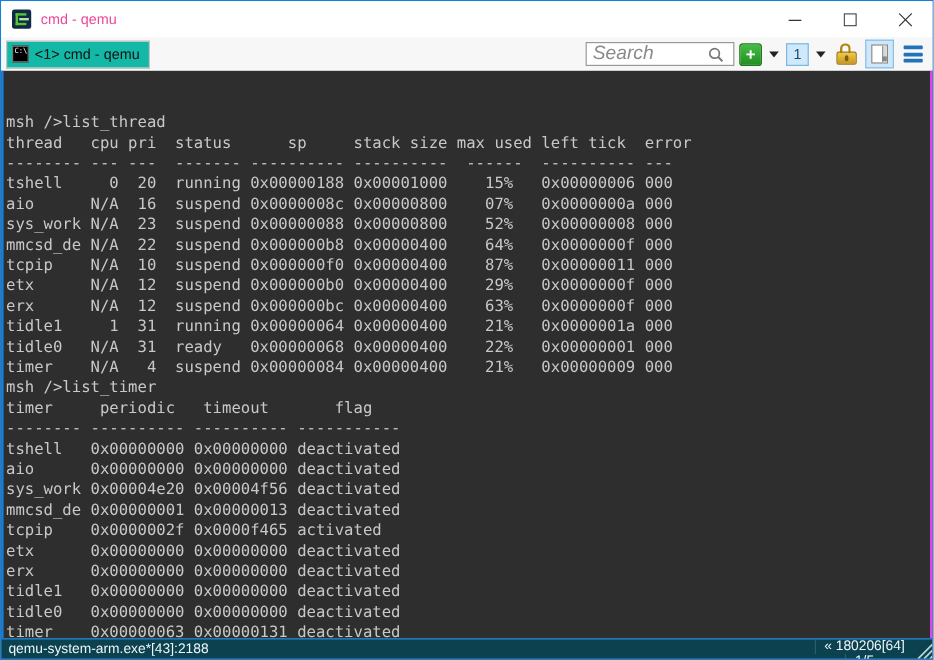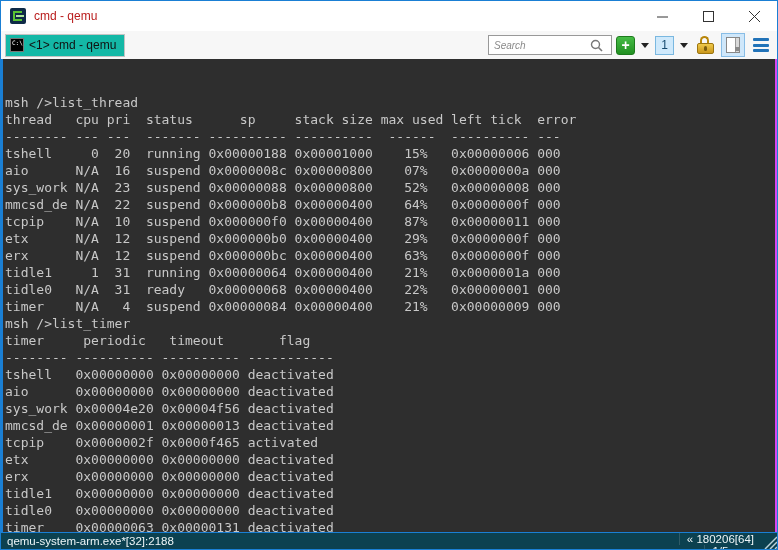--- a/index.html
+++ b/index.html
@@ -7,35 +7,35 @@
               font-family:"Liberation Sans", sans-serif; }
   .window { width:778px; height:550px; display:flex; flex-direction:column;
             border:1px solid #1a7fd4; background:#fff; }
 
   
   .titlebar { height:30px; display:flex; align-items:center; background:#ffffff; flex:0 0 30px; }
   .app-icon { width:16px; height:16px; margin:0 8px 0 9px; position:relative; background:#0e2a47; border-radius:2px; }
   .app-icon .c-bracket { position:absolute; left:3px; top:3px; width:9px; height:10px;
        border-left:2px solid #58c431; border-top:2px solid #58c431; border-bottom:2px solid #58c431; }
   .app-icon .c-dash { position:absolute; left:6px; top:7px; width:8px; height:2px; background:#aee59b; }
-  .title-text { font-size:12px; color:#b91c1c; }
+  .title-text { font-size:12px; color:#ec4899; }
   .win-controls { margin-left:auto; display:flex; height:30px; }
   .win-btn { width:46px; height:30px; display:flex; align-items:center; justify-content:center; }
   .win-btn svg { display:block; }
 
   
   .tabbar { height:28px; background:#f7f7f7; display:flex; align-items:center; flex:0 0 28px; }
   .tab { height:23px; margin-left:4px; display:flex; align-items:center; background:#14b8a6;
          border:1px solid #c3c3c3; padding:0 8px 0 4px; }
   .cmd-icon { width:14px; height:14px; background:#000; border:1px solid #777; margin-right:5px;
               color:#fff; font-family:"DejaVu Sans Mono", monospace; font-size:6px; line-height:7px; padding-left:1px; }
   .tab-label { font-size:12px; color:#111; white-space:nowrap; }
   .tab-tools { margin-left:auto; display:flex; align-items:center; gap:4px; padding-right:4px; }
   .searchbox { width:124px; height:20px; border:1px solid #999; background:#fff; display:flex; align-items:center; padding:0 3px 0 5px; }
-  .searchbox input { border:none; outline:none; width:96px; font-size:10px; font-style:italic; color:#0c4a6e;
+  .searchbox input { border:none; outline:none; width:96px; font-size:16px; font-style:italic; color:#0c4a6e;
                      font-family:"Liberation Sans", sans-serif; background:transparent; }
   .searchbox input::placeholder { color:#8a8a8a; font-style:italic; }
   .btn-new { width:19px; height:19px; border-radius:3px; border:1px solid #1d7a1d;
              background:linear-gradient(#45bc45,#229022); color:#fff; font-size:14px; font-weight:bold;
              display:flex; align-items:center; justify-content:center; line-height:1; }
   .caret { width:0; height:0; border-left:4px solid transparent; border-right:4px solid transparent;
            border-top:5px solid #222; margin:0 2px; }
   .btn-num { width:19px; height:19px; border:1px solid #7ab8e0; background:#cfe9fb; color:#174a6e;
              font-size:12px; display:flex; align-items:center; justify-content:center; }
   .lock { width:17px; height:18px; position:relative; margin:0 3px; }
@@ -134,21 +134,21 @@
       </div>
     </div>
   </div>
 
   <div class="terminal">
     <div><div class="term-line">msh /&gt;list_thread</div><div class="term-line">thread   cpu pri  status      sp     stack size max used left tick  error</div><div class="term-line">-------- --- ---  ------- ---------- ----------  ------  ---------- ---</div><div class="term-line">tshell     0  20  running 0x00000188 0x00001000    15%   0x00000006 000</div><div class="term-line">aio      N/A  16  suspend 0x0000008c 0x00000800    07%   0x0000000a 000</div><div class="term-line">sys_work N/A  23  suspend 0x00000088 0x00000800    52%   0x00000008 000</div><div class="term-line">mmcsd_de N/A  22  suspend 0x000000b8 0x00000400    64%   0x0000000f 000</div><div class="term-line">tcpip    N/A  10  suspend 0x000000f0 0x00000400    87%   0x00000011 000</div><div class="term-line">etx      N/A  12  suspend 0x000000b0 0x00000400    29%   0x0000000f 000</div><div class="term-line">erx      N/A  12  suspend 0x000000bc 0x00000400    63%   0x0000000f 000</div><div class="term-line">tidle1     1  31  running 0x00000064 0x00000400    21%   0x0000001a 000</div><div class="term-line">tidle0   N/A  31  ready   0x00000068 0x00000400    22%   0x00000001 000</div><div class="term-line">timer    N/A   4  suspend 0x00000084 0x00000400    21%   0x00000009 000</div><div class="term-line">msh /&gt;list_timer</div><div class="term-line">timer     periodic   timeout       flag</div><div class="term-line">-------- ---------- ---------- -----------</div><div class="term-line">tshell   0x00000000 0x00000000 deactivated</div><div class="term-line">aio      0x00000000 0x00000000 deactivated</div><div class="term-line">sys_work 0x00004e20 0x00004f56 deactivated</div><div class="term-line">mmcsd_de 0x00000001 0x00000013 deactivated</div><div class="term-line">tcpip    0x0000002f 0x0000f465 activated</div><div class="term-line">etx      0x00000000 0x00000000 deactivated</div><div class="term-line">erx      0x00000000 0x00000000 deactivated</div><div class="term-line">tidle1   0x00000000 0x00000000 deactivated</div><div class="term-line">tidle0   0x00000000 0x00000000 deactivated</div><div class="term-line">timer    0x00000063 0x00000131 deactivated</div></div>
     
   </div>
 
   <div class="statusbar">
-    <span class="sb-process">qemu-system-arm.exe*[32]:2188</span>
+    <span class="sb-process">qemu-system-arm.exe*[43]:2188</span>
     <div class="sb-right">
         <div class="sb-seg">« 180206[64]</div>
         <div class="sb-seg">1/5</div>
         <div class="sb-seg">[+]</div>
         <div class="sb-seg">NUM</div>
         <div class="sb-seg">PRI↕</div>
         <div class="sb-seg">97x28</div>
         <div class="sb-seg">(7,459) 25V</div>
         <div class="sb-seg">3032</div>
         <div class="sb-seg">34%</div>

